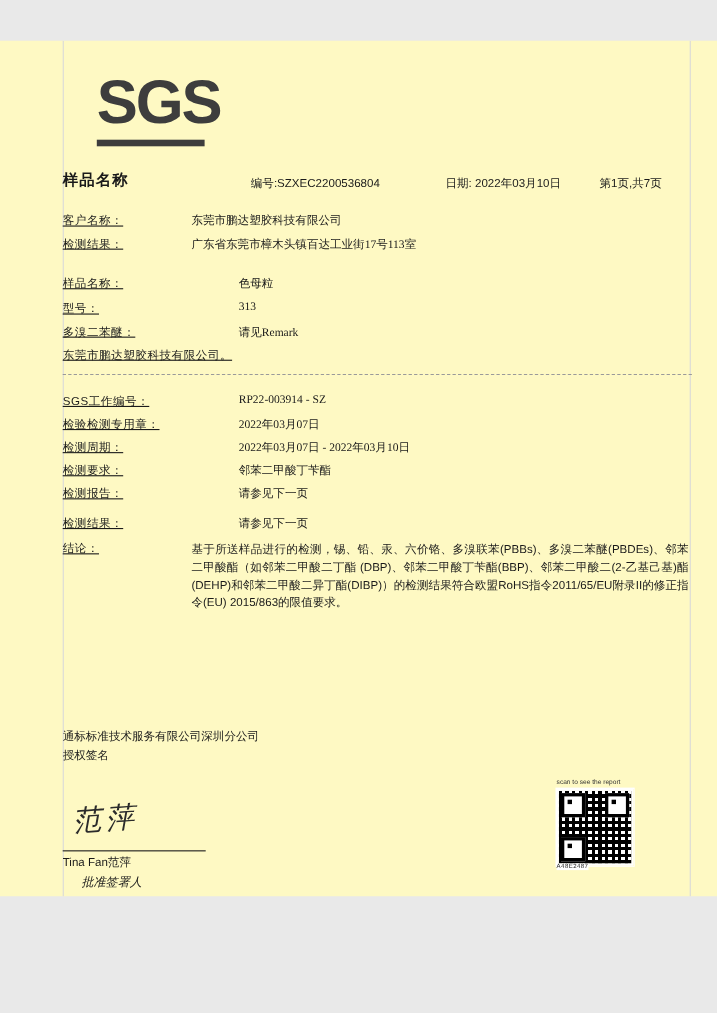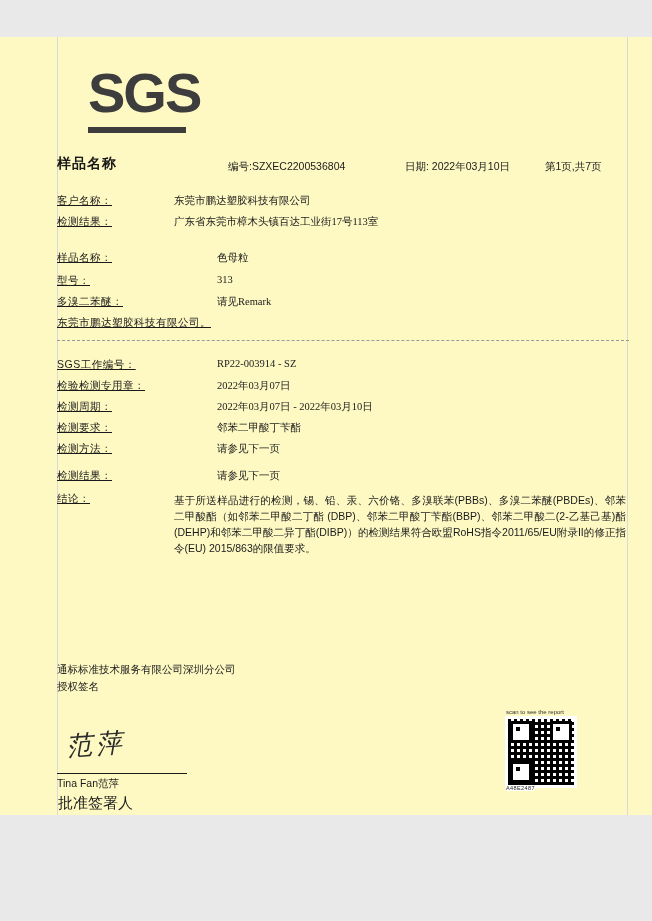--- a/index.html
+++ b/index.html
@@ -153,24 +153,25 @@
   }
   .sig-name {
     position: absolute;
     left: 57px;
     top: 740px;
     font-size: 10.5px;
     color: #1a1a1a;
   }
   .sig-role {
     position: absolute;
-    left: 58px;
+    left: 74px;
     top: 757px;
-    font-size: 15px;
-    color: #1a1a1a;
+    font-size: 11px;
+    color: #1a1a1a;
+    font-style: italic;
   }
 
   
   .qr-caption {
     position: absolute;
     left: 506px;
     top: 672px;
     font-size: 6px;
     color: #333;
   }
@@ -397,21 +398,21 @@
   </div>
   <div class="kv" style="left:57px; top:363px;">
     <span class="k">检测周期：</span>
     <span class="v" style="left:160px;">2022年03月07日 - 2022年03月10日</span>
   </div>
   <div class="kv" style="left:57px; top:384px;">
     <span class="k">检测要求：</span>
     <span class="v" style="left:160px;">邻苯二甲酸丁苄酯</span>
   </div>
   <div class="kv" style="left:57px; top:405px;">
-    <span class="k">检测方法：</span>
+    <span class="k">检测报告：</span>
     <span class="v" style="left:160px;">请参见下一页</span>
   </div>
   <div class="kv" style="left:57px; top:432px;">
     <span class="k">检测结果：</span>
     <span class="v" style="left:160px;">请参见下一页</span>
   </div>
 
   <div class="kv" style="left:57px; top:455px;">
     <span class="k">结论：</span>
   </div>

